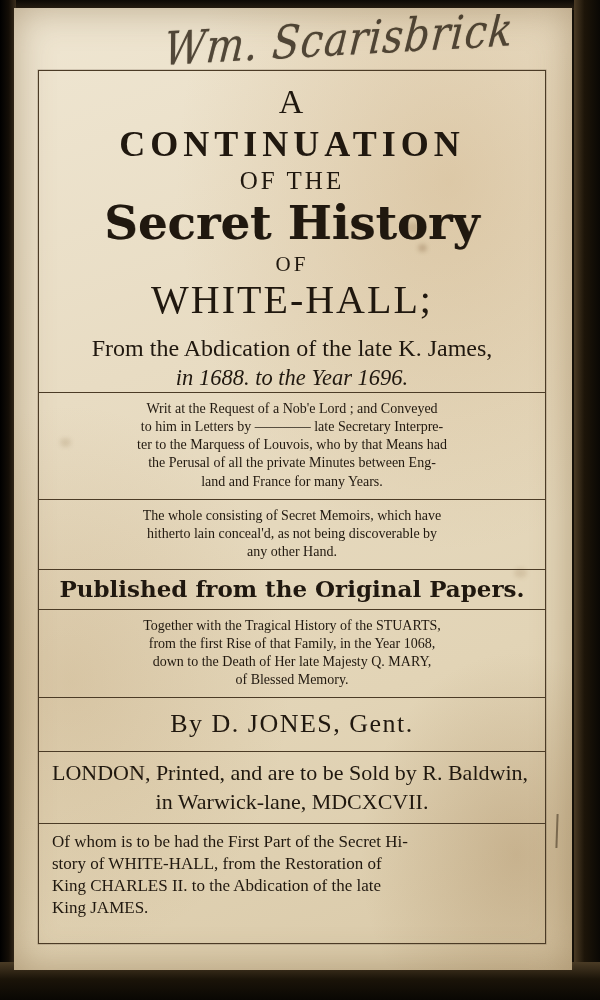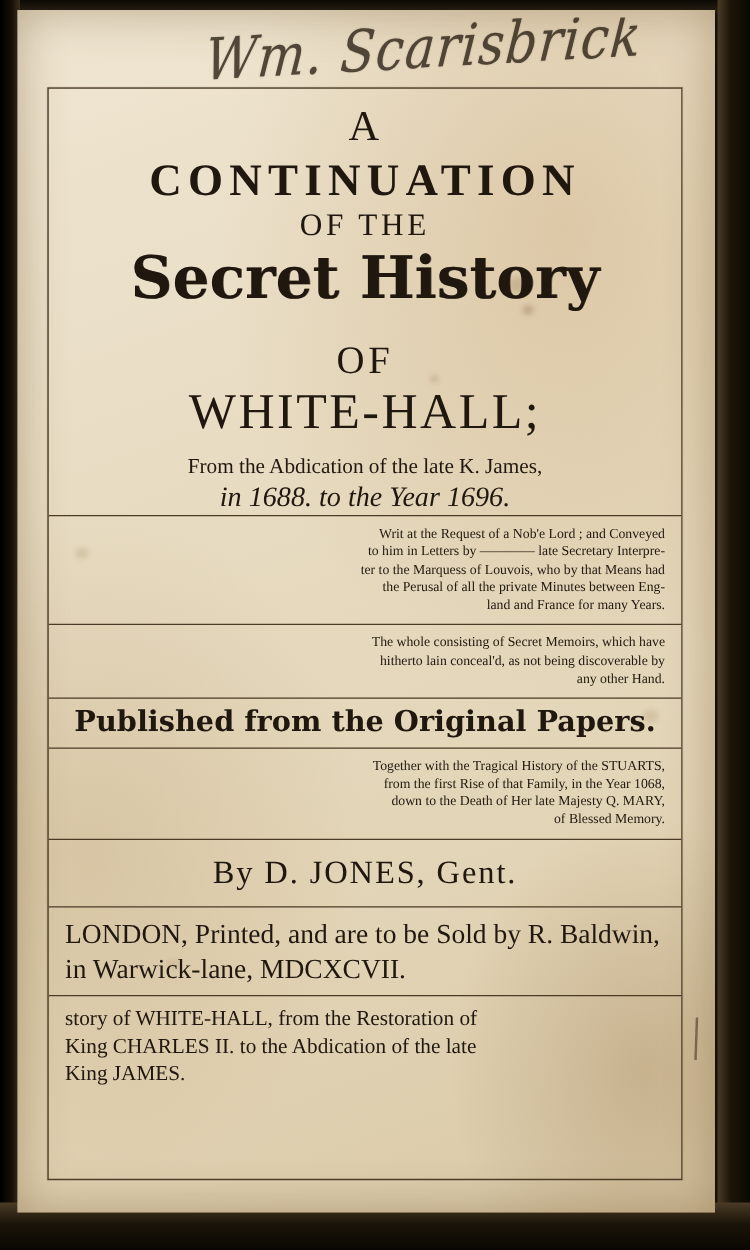--- a/index.html
+++ b/index.html
@@ -152,47 +152,47 @@
     font-weight: 700;
     font-size: 47px;
     letter-spacing: 0px;
     line-height: 1.04;
     margin-top: 4px;
     font-style: normal;
     transform: scaleX(0.99);
     text-shadow: 0.5px 0 0 rgba(30,22,12,0.55);
   }
   .t-of2 {
-    font-size: 31px;
+    font-size: 21px;
     letter-spacing: 3px;
-    margin-top: 22px;
+    margin-top: 4px;
   }
   .t-whitehall {
     font-size: 40px;
     letter-spacing: 2px;
     margin-top: 2px;
     line-height: 1.05;
   }
   .t-from {
-    font-size: 17px;
+    font-size: 24px;
     line-height: 1.28;
     margin-top: 12px;
     padding: 0 10px;
   }
   .t-year {
     font-size: 22.5px;
     line-height: 1.25;
     font-style: italic;
   }
 
   
   .para {
-    font-size: 11px;
+    font-size: 14px;
     line-height: 1.30;
-    text-align: right;
+    text-align: center;
     padding: 7px 13px 8px 13px;
   }
 
   
   .t-published {
     font-family: "DejaVu Serif", serif;
     font-weight: 700;
     font-size: 23px;
     letter-spacing: 0px;
     padding: 6px 10px 7px;
@@ -206,21 +206,21 @@
     padding: 11px 10px 12px;
   }
 
   
   .imprint {
     font-size: 22px;
     line-height: 1.30;
     text-align: left;
     padding: 7px 13px 6px;
   }
-  .imprint .line2 { }
+  .imprint .line2 { text-align: center; }
 
   .ofwhom {
     font-size: 17px;
     line-height: 1.30;
     text-align: left;
     padding: 7px 13px 9px;
   }
 
   
   #stray {
@@ -312,20 +312,21 @@
         <div class="rule"></div>
 
         <div class="imprint">
           <div>LONDON, Printed, and are to be Sold by R. Baldwin,</div>
           <div class="line2">in Warwick-lane,   MDCXCVII.</div>
         </div>
 
         <div class="rule"></div>
 
         <div class="ofwhom">
+          <div>Of whom is to be had the First Part of the Secret Hi-</div>
           <div>story of WHITE-HALL, from the Restoration of</div>
           <div>King CHARLES II. to the Abdication of the late</div>
           <div>King JAMES.</div>
         </div>
 
       </div>
     </div>
   </div>
 </div>
 

